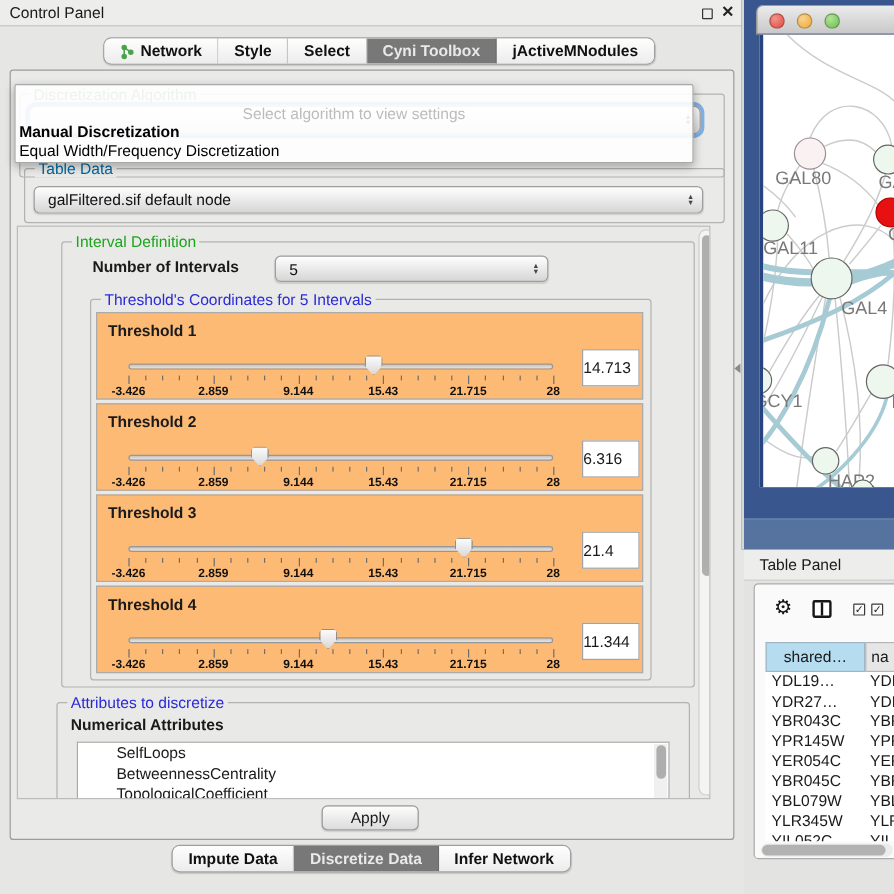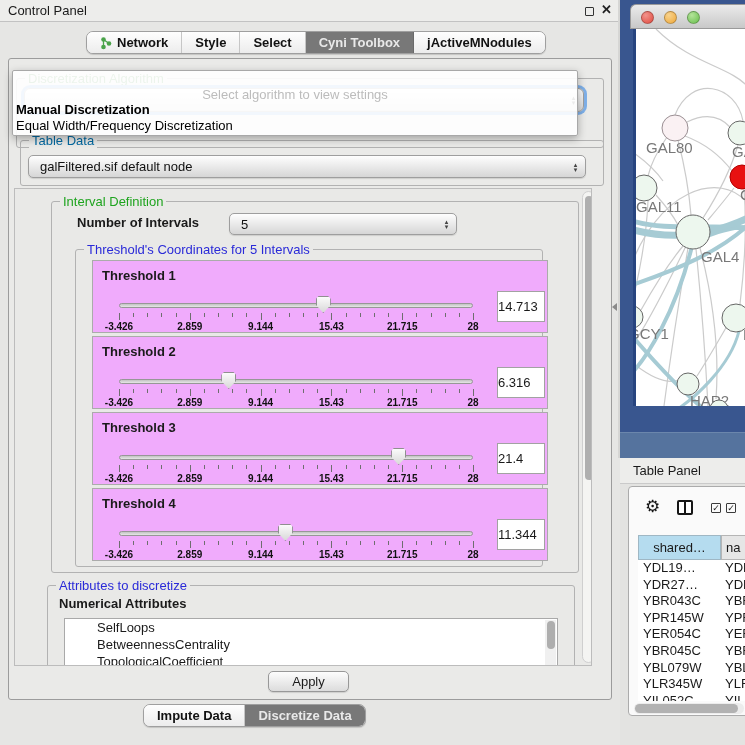--- a/index.html
+++ b/index.html
@@ -40,21 +40,21 @@
 
   #td-group { left:20px; top:140px; width:584px; height:46px; }
   #td-combo { left:7px; top:14px; width:558px; height:23px; }
 
   #scrollpane { left:14px; top:188px; width:578px; height:478px; border:1px solid #bcbcbc; background:#e9e9e7; overflow:hidden; }
   #interval-group { left:36px; top:12px; width:528px; height:372px; }
   .legend-in { background:#e9e9e7; }
   #noi-label { left:62px; top:26px; font-weight:bold; font-size:13px; }
   #noi-combo { left:214px; top:24px; width:228px; height:22px; }
   #thr-group { left:44px; top:60px; width:468px; height:318px;margin-left:16px; }
-  .th-box { position:absolute; left:16px; width:456px; height:73px; border:1px solid #ababab; background:#f0abfc; }
+  .th-box { position:absolute; left:4px; width:456px; height:73px; border:1px solid #ababab; background:#fdba74; }
   .th-label { position:absolute; left:9px; top:7px; font-weight:bold; font-size:13px; }
   .th-track { position:absolute; left:26px; top:42px; width:354px; height:5px; border:1px solid #979797; border-radius:3px; background:linear-gradient(#c3c3c3,#e6e6e6); }
   .th-thumb { position:absolute; top:35px; width:15px; height:17px; background:linear-gradient(#fbfbfb,#d9d9d9); border:1px solid #8f8f8f; clip-path:polygon(0% 18%,18% 0%,82% 0%,100% 18%,100% 52%,50% 100%,0% 52%); }
   .tick { position:absolute; width:1px; background:#6e6e6e; }
   .tick.minor { top:52px; height:4px; }
   .tick.major { top:52px; height:7px; }
   .th-scale { position:absolute; top:60px; transform:translateX(-50%); font-size:10px; font-weight:bold; color:#111; white-space:nowrap; }
   .th-value { position:absolute; left:404px; top:30px; width:48px; height:31px; background:#fff; border:1px solid #a2a2a2; font-size:13px; text-align:right; padding-right:22px; line-height:29px; }
 
   #attr-group { left:32px; top:396px; width:528px; height:108px; }
@@ -347,20 +347,23 @@
 </div>
 
 <div class="abs" id="apply-btn">Apply</div>
 
 <div class="abs segbar" id="bottom-tabs-wrap">
     <div class="seg">
       <span>Impute Data</span>
     </div>
     <div class="seg sel">
       <span>Discretize Data</span>
+    </div>
+    <div class="seg">
+      <span>Infer Network</span>
     </div>
   </div>
 
 <div class="abs" id="desktop"></div>
 <div class="abs" id="desktop-edge"></div>
 <div class="abs" id="desktop-band"></div>
 <div class="abs" id="collapse-arrow"></div>
 
 <div class="abs" id="net-titlebar">
   <div class="tl" id="tl-red" style="left: 10px; background: radial-gradient(circle at 35% 30%, rgb(242, 147, 139), rgb(224, 74, 63)); border: 1px solid rgba(0, 0, 0, 0.25);"></div>

